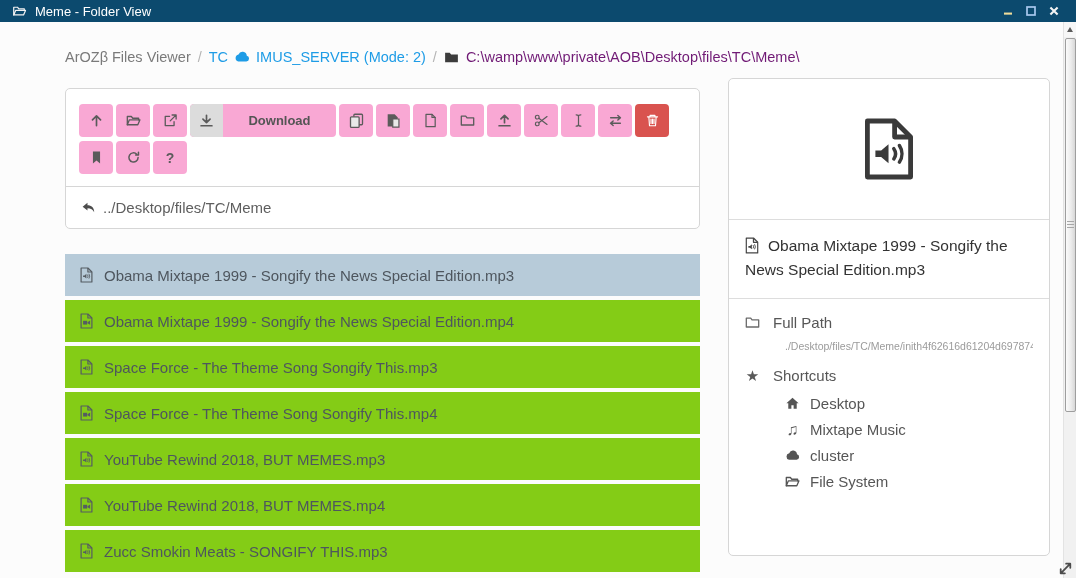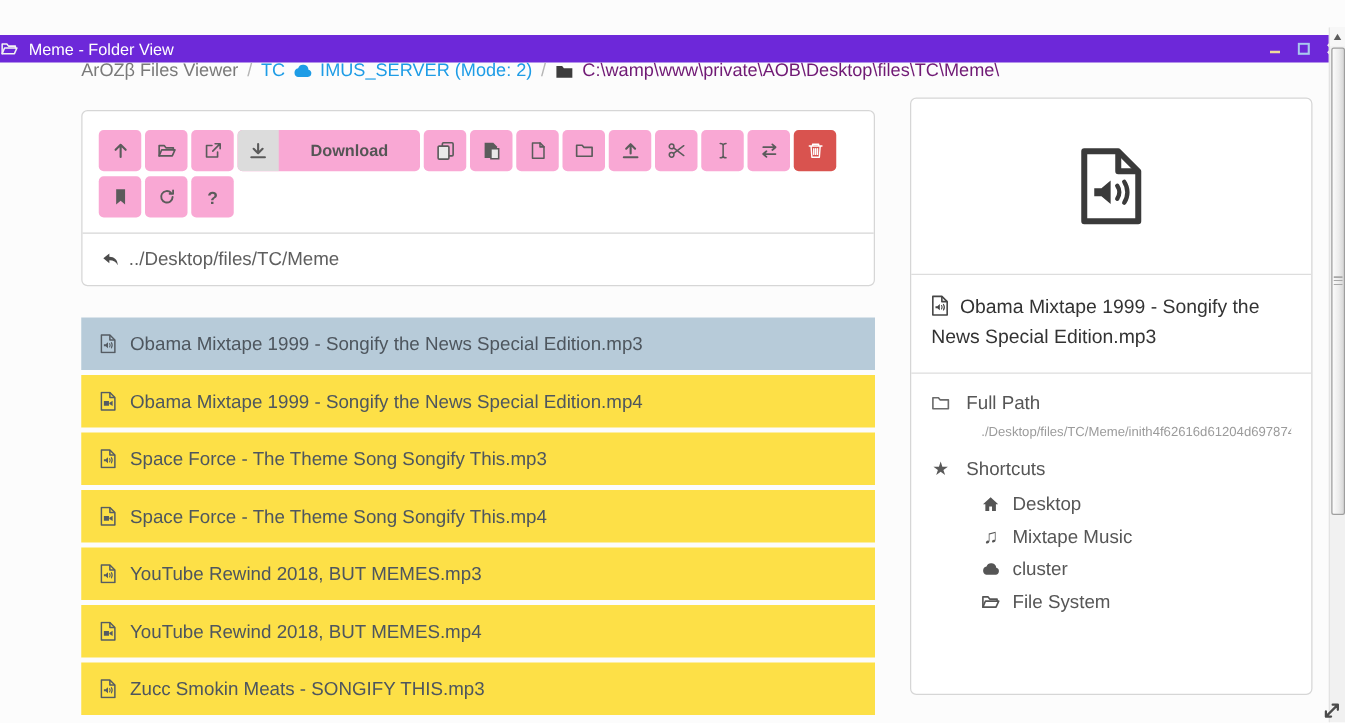--- a/index.html
+++ b/index.html
@@ -7,23 +7,23 @@
     width:1076px;height:578px;position:relative;overflow:hidden;
     background:#fcfcfc;
     font-family:"Liberation Sans","DejaVu Sans",sans-serif;
     -webkit-font-smoothing:antialiased;
   }
   svg{display:block}
   .stroke{fill:none;stroke:currentColor;stroke-width:1.4;stroke-linecap:round;stroke-linejoin:round}
   .fill{fill:currentColor;stroke:none}
 
   
-  .titlebar{position:absolute;top:0;left:0;right:0;height:22px;background:#6d28d9;
-    display:flex;align-items:center;gap:8px;padding:0 0;box-sizing:border-box;
-    color:#fff;font-size:13px;margin-top:28px;}
+  .titlebar{position:absolute;top:0;left:0;right:0;height:22px;background:#0c4a6e;
+    display:flex;align-items:center;gap:8px;padding:0 12px;box-sizing:border-box;
+    color:#fff;font-size:13px;}
   .titlebar .t-icon{color:#f2f2f2}
   .win-controls{margin-left:auto;display:flex;align-items:center;gap:9px;padding-right:3px}
   .win-btn{width:14px;height:14px;display:flex;align-items:center;justify-content:center;cursor:pointer}
 
   
   .breadcrumb{position:absolute;top:49px;left:65px;display:flex;align-items:center;gap:7px;
     font-size:14.5px;color:#7a7a7a;white-space:nowrap}
   .crumb-sep{color:#b5b5b5}
   .crumb-link{color:#1e9ce6;display:flex;align-items:center;gap:6px}
   .crumb-dir{color:#701a75;display:flex;align-items:center;gap:7px}
@@ -43,21 +43,21 @@
     display:flex;align-items:center;justify-content:center;flex:none}
   .dl-label{flex:1;text-align:center;font-size:13px;font-weight:700;color:#555}
   .tbtn.danger{background:#d9534f;color:#fff}
   .tbtn .q{font-size:14px;font-weight:700;color:#5b5b5b}
   .pathbar{border-top:1px solid #d6d6d6;padding:12px 15px;display:flex;align-items:center;gap:7px;
     font-size:15px;color:#5e5e5e;cursor:pointer}
   .pathbar .reply-ic{color:#4c4c4c;width:15px;height:13px}
 
   
   .file-list{position:absolute;left:65px;top:254px;width:635px}
-  .file-row{height:42px;margin-bottom:4px;background:#fde047;display:flex;align-items:center;
+  .file-row{height:42px;margin-bottom:4px;background:#84cc16;display:flex;align-items:center;
     gap:11px;padding:0 15px;box-sizing:border-box;font-size:15px;color:#4e565e;cursor:pointer}
   .file-row.selected{background:#b7cbd9}
   .file-row .f-icon{width:13px;height:16px;color:#555c63;flex:none}
 
   
   .side-panel{position:absolute;left:728px;top:78px;width:322px;height:478px;background:#fff;
     border:1px solid #d6d6d6;border-radius:5px;box-sizing:border-box;display:flex;flex-direction:column}
   .preview{height:140px;flex:none;display:flex;align-items:center;justify-content:center;
     border-bottom:1px solid #ddd}
   .preview .big-icon{width:52px;height:64px;color:#3a3a3a}

